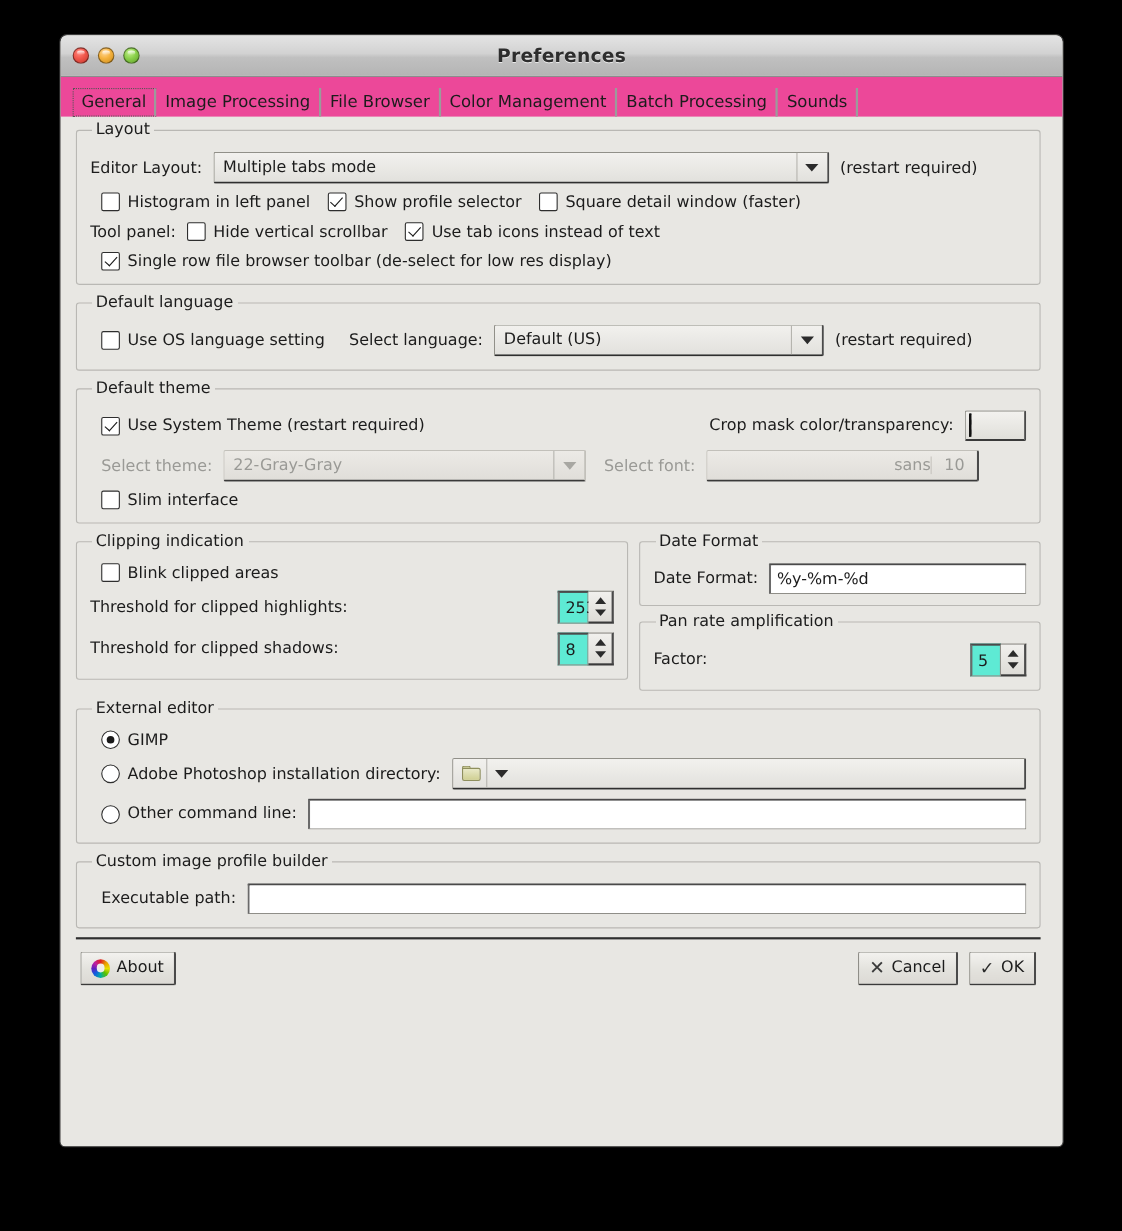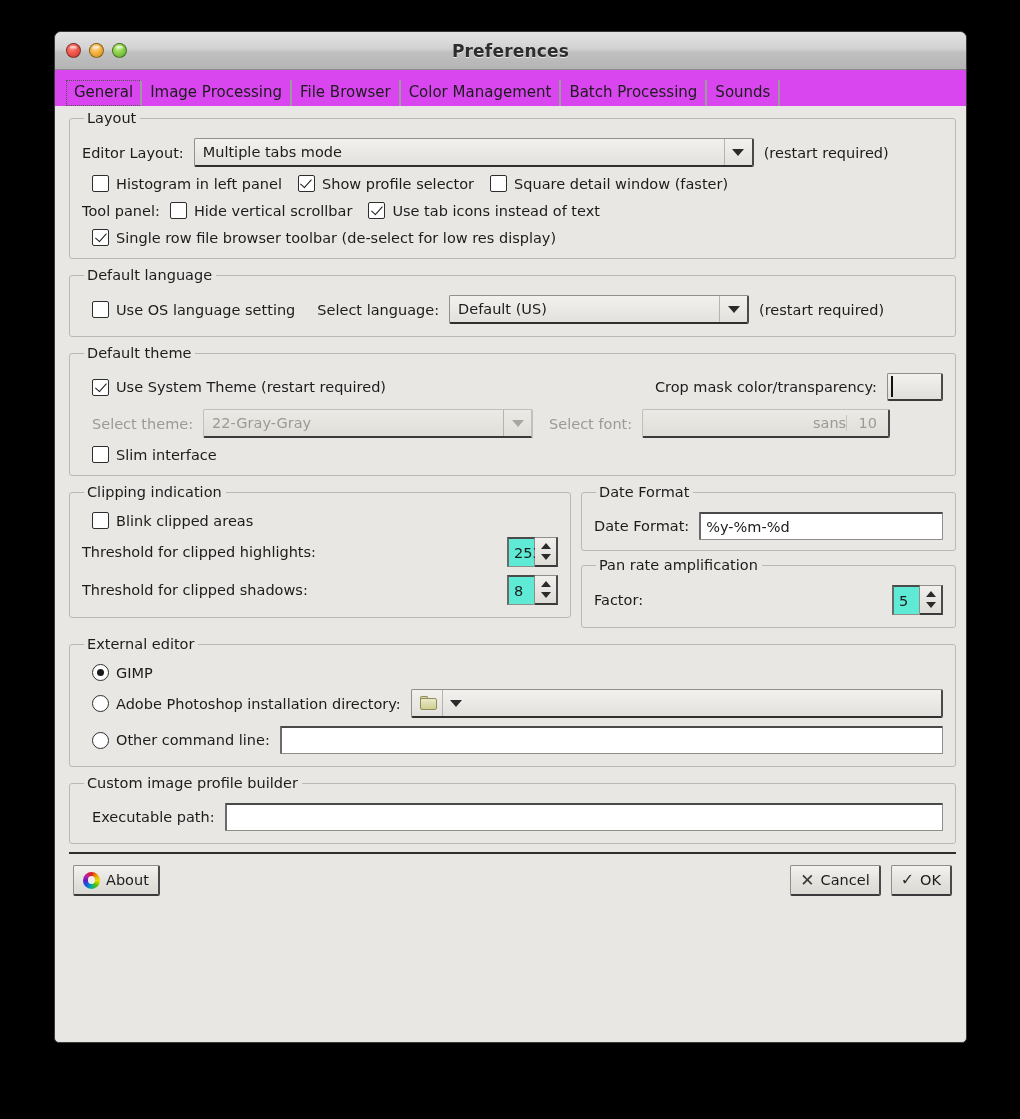--- a/index.html
+++ b/index.html
@@ -52,38 +52,38 @@
     font-size: 17px; font-weight: bold; color: #2d2d2d;
     text-shadow: 0 1px 0 rgba(255,255,255,0.65);
     letter-spacing: .2px;
   }
 
   
   .tabbar {
     display: flex; align-items: flex-end;
     padding: 9px 0 0 11px;
     height: 36px;
-    background: #d946ef;
+    background: #ec4899;
   }
   .tab {
     font-size: 15px; color: #1c1c1c;
     padding: 2px 8px 4px 8px;
     border-right: 2px solid #9b9b9b;
     line-height: 20px;
     white-space: nowrap;
   }
   .tab.active {
     border: 1px dotted #555;
     border-right: 2px solid #9b9b9b;
     padding: 1px 7px 3px 7px;
   }
 
   
   .content {
-    padding: 4px 10px 0 14px;
+    padding: 4px 20px 0 14px;
     height: calc(100% - 38px - 36px);
     position: relative;
   }
 
   
   fieldset.group {
     border: 1px solid #b9b8b4;
     border-radius: 3px;
     margin: 0 0 8px 0;
     padding: 6px 12px 12px 12px;

